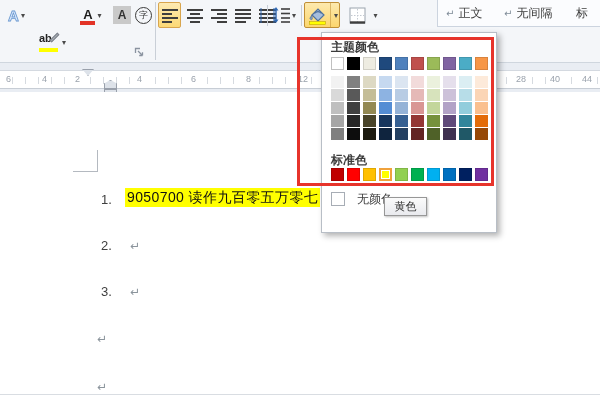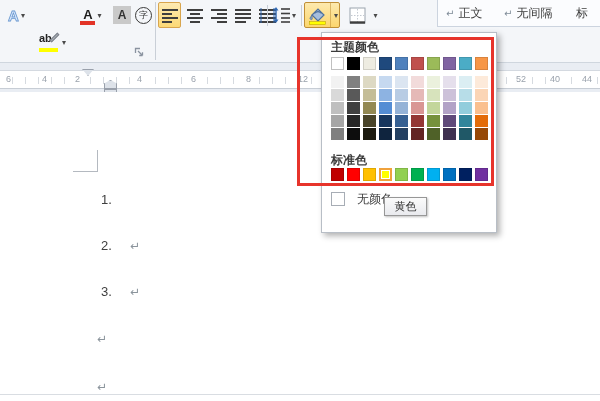--- a/index.html
+++ b/index.html
@@ -250,34 +250,37 @@
           <span class="ruler-num" style="left: 5px;">6</span>
           <span class="ruler-num" style="left: 41px;">4</span>
           <span class="ruler-num" style="left: 74px;">2</span>
           <span class="ruler-num" style="left: 136px;">4</span>
           <span class="ruler-num" style="left: 190px;">6</span>
           <span class="ruler-num" style="left: 245px;">8</span>
           <span class="ruler-num" style="left: 297px;">12</span>
           <span class="ruler-num" style="left: 352px;">12</span>
           <span class="ruler-num" style="left: 406px;">14</span>
           <span class="ruler-num" style="left: 480px;">26</span>
-          <span class="ruler-num" style="left: 515px;">52</span>
+          <span class="ruler-num" style="left: 515px;">28</span>
           <span class="ruler-num" style="left: 549px;">40</span>
           <span class="ruler-num" style="left: 581px;">44</span>
         </div>
     </div>
   </div>
   <div class="ind-first"></div>
   <div class="ind-hang"></div>
   <div class="ind-left"></div>
 
   <div class="doc">
     <div class="corner-mark"></div>
 
     <span class="list-num" style="left:101px;top:100px;">1.</span>
+    <span class="doc-line" style="left:125px;top:97px;">
+      <span class="hl-text">9050700 读作九百零五万零七</span>
+    </span>
 
     <span class="list-num" style="left:101px;top:146px;">2.</span>
     <span class="pilcrow" style="position:absolute;left:130px;top:147px;">↵</span>
 
     <span class="list-num" style="left:101px;top:192px;">3.</span>
     <span class="pilcrow" style="position:absolute;left:130px;top:193px;">↵</span>
 
     <span class="pilcrow" style="position:absolute;left:97px;top:240px;">↵</span>
     <span class="pilcrow" style="position:absolute;left:97px;top:288px;">↵</span>
 

